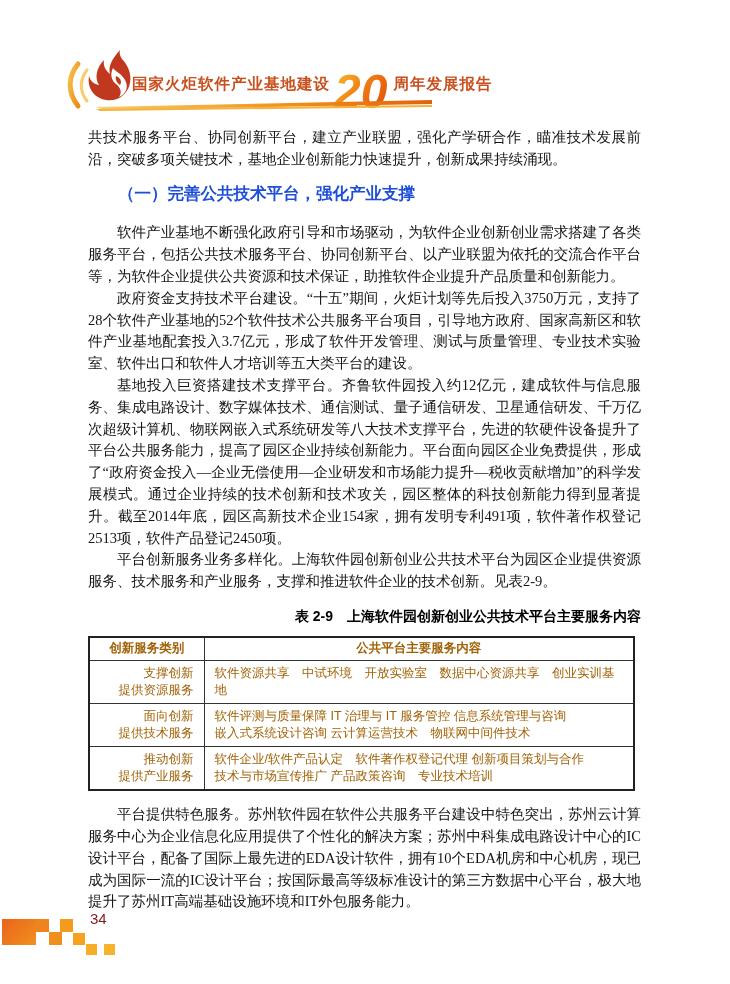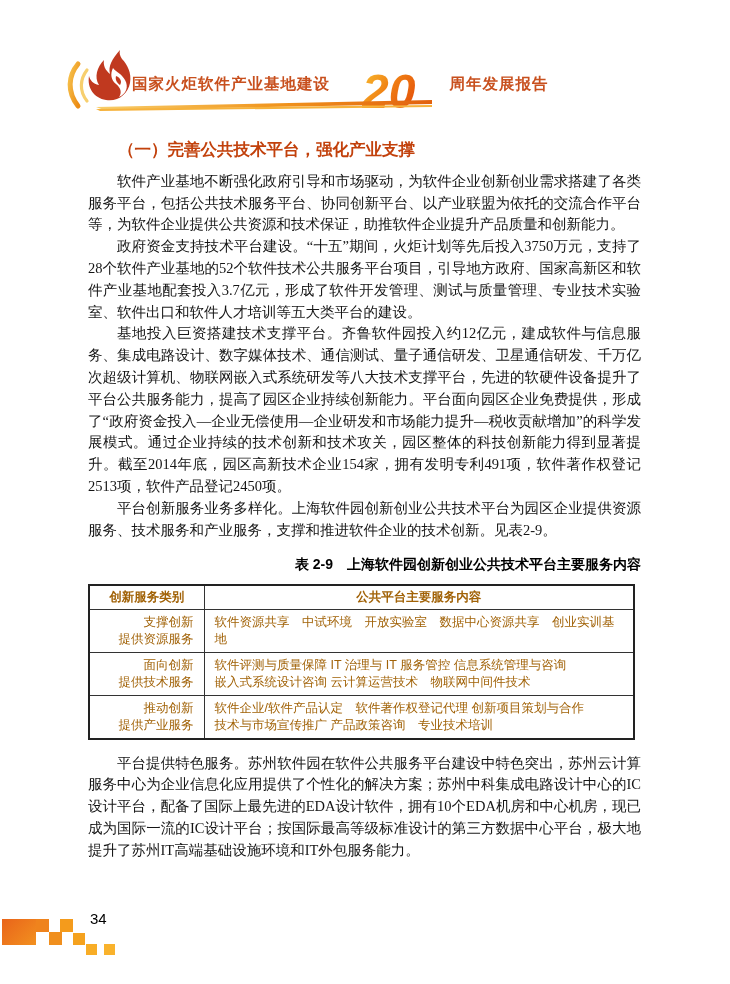--- a/index.html
+++ b/index.html
@@ -11,21 +11,20 @@
     color:#151515;
   }
 
   
   .header { position:absolute; top:0; left:0; width:730px; height:122px; }
   .logo-wrap { position:absolute; left:64px; top:46px; width:100px; height:76px; }
   .title-row {
     position:absolute; left:132px; top:56px; height:56px;
     display:flex; align-items:center;
     font-family:"Liberation Sans","DejaVu Sans",sans-serif;
-    gap:28px;
   }
   .title-part {
     color:#c8501e; font-weight:bold; font-size:15.5px; letter-spacing:1px;
   }
   .title-num {
     font-size:48px; font-weight:800; font-style:italic; line-height:48px;
     margin:16px 6px 0 4px;
     background:linear-gradient(125deg,#f7b32b 10%,#f08114 45%,#e4500a 90%);
     -webkit-background-clip:text; background-clip:text; color:transparent;
     text-shadow:none;
@@ -33,22 +32,22 @@
   .header-swoosh { position:absolute; left:96px; top:99px; }
 
   
   .content {
     position:absolute; left:88px; top:127px; width:553px;
     font-size:14.5px; line-height:21.8px; text-align:justify;
   }
   .para { text-indent:2em; }
   .para-cont { text-indent:0; }
   .section-heading {
-    margin:12px 0 10px 0; padding-left:30px;
-    color:#c2410c; font-weight:bold; font-size:16.5px;
+    margin:12px 0 18px 0; padding-left:30px;
+    color:#1d4ed8; font-weight:bold; font-size:16.5px;
     font-family:"Liberation Sans","DejaVu Sans",sans-serif;
     text-align:left;
   }
 
   
   .table-caption {
     margin:13px 0 8px 0; text-align:right; font-weight:bold; font-size:14px;
     font-family:"Liberation Sans","DejaVu Sans",sans-serif; color:#000;
   }
   table.svc {
@@ -65,21 +64,21 @@
   table.svc td .cell-line { display:block; }
   table.svc .cell-line:empty { display:none; }
   table.svc tr.data-row { height:37px; }
 
   .closing { margin-top:13px; }
 
   
   .page-number {
     position:absolute; left:90px; top:910px;
     font-family:"Liberation Sans","DejaVu Sans",sans-serif;
-    font-size:15px; color:#000000;
+    font-size:15px; color:#7f1d1d;
   }
   .px { position:absolute; }
   .px-big { left:2px; top:919px; width:34px; height:26px;
     background:linear-gradient(135deg,#e9641a,#f2901f); }
   .px-1 { left:36px; top:919px; width:13px; height:13px; background:#ef831d; }
   .px-2 { left:49px; top:932px; width:13px; height:13px; background:#f08f1e; }
   .px-3 { left:60px; top:919px; width:13px; height:13px; background:#f49b1c; }
   .px-4 { left:73px; top:933px; width:12px; height:12px; background:#f5a21e; }
   .px-5 { left:86px; top:944px; width:11px; height:11px; background:#f8ad26; }
   .px-6 { left:104px; top:944px; width:11px; height:11px; background:#f9b22c; }
@@ -124,20 +123,21 @@
           </linearGradient>
         </defs>
         <polygon points="0,8 336,1 336,5 8,11" fill="url(#swoosh)"></polygon>
         <polygon points="0,10 336,6 336,8 4,12" fill="#f6b23c"></polygon>
       </svg>
     </div>
   </div>
 
   <div class="content">
 
+    <p class="para-cont">共技术服务平台、协同创新平台，建立产业联盟，强化产学研合作，瞄准技术发展前沿，突破多项关键技术，基地企业创新能力快速提升，创新成果持续涌现。</p>
 
     <h3 class="section-heading">（一）完善公共技术平台，强化产业支撑</h3>
 
     <p class="para">软件产业基地不断强化政府引导和市场驱动，为软件企业创新创业需求搭建了各类服务平台，包括公共技术服务平台、协同创新平台、以产业联盟为依托的交流合作平台等，为软件企业提供公共资源和技术保证，助推软件企业提升产品质量和创新能力。</p>
     <p class="para">政府资金支持技术平台建设。“十五”期间，火炬计划等先后投入3750万元，支持了28个软件产业基地的52个软件技术公共服务平台项目，引导地方政府、国家高新区和软件产业基地配套投入3.7亿元，形成了软件开发管理、测试与质量管理、专业技术实验室、软件出口和软件人才培训等五大类平台的建设。</p>
     <p class="para">基地投入巨资搭建技术支撑平台。齐鲁软件园投入约12亿元，建成软件与信息服务、集成电路设计、数字媒体技术、通信测试、量子通信研发、卫星通信研发、千万亿次超级计算机、物联网嵌入式系统研发等八大技术支撑平台，先进的软硬件设备提升了平台公共服务能力，提高了园区企业持续创新能力。平台面向园区企业免费提供，形成了“政府资金投入—企业无偿使用—企业研发和市场能力提升—税收贡献增加”的科学发展模式。通过企业持续的技术创新和技术攻关，园区整体的科技创新能力得到显著提升。截至2014年底，园区高新技术企业154家，拥有发明专利491项，软件著作权登记2513项，软件产品登记2450项。</p>
     <p class="para">平台创新服务业务多样化。上海软件园创新创业公共技术平台为园区企业提供资源服务、技术服务和产业服务，支撑和推进软件企业的技术创新。见表2-9。</p>
 
     <div class="table-caption">表 2-9　上海软件园创新创业公共技术平台主要服务内容</div>
 

